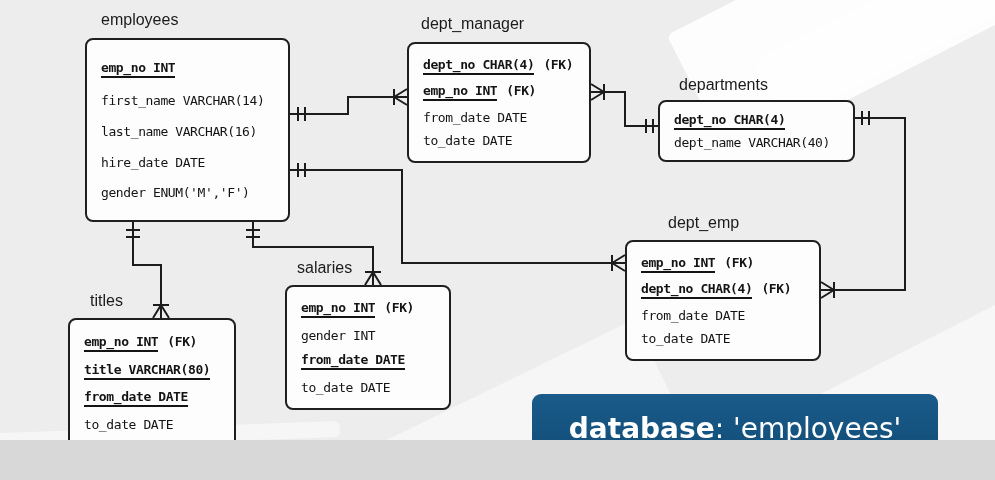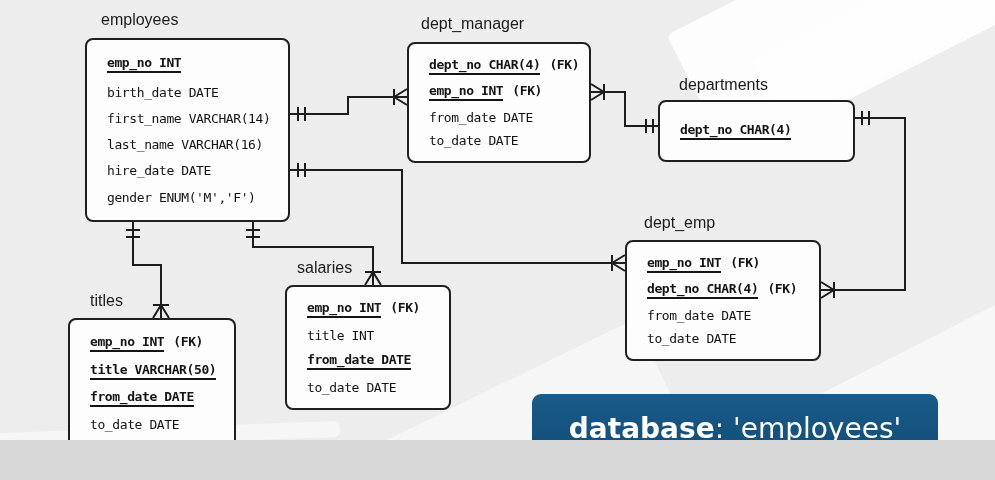--- a/index.html
+++ b/index.html
@@ -23,21 +23,21 @@
     stroke:#1c1c1c; stroke-width:2; fill:none;
   }
 
   .tlabel {
     position:absolute; z-index:2; font-size:16px; color:#1b1b1b; white-space:nowrap;
   }
   .table {
     position:absolute; z-index:2; box-sizing:border-box;
     background:#fdfdfd; border:2px solid #1f1f1f; border-radius:8px;
     display:flex; flex-direction:column; justify-content:space-evenly;
-    padding:4px 6px 4px 20px;
+    padding:4px 6px 4px 14px;
   }
   .row {
     font-family:"DejaVu Sans Mono", monospace;
     font-size:13px; color:#141414; white-space:nowrap; letter-spacing:-0.4px;
   }
   .row .key { display:inline-block; }
   .row.pk .key {
     font-weight:bold;
     border-bottom:2px solid #141414; padding-bottom:1px;
   }
@@ -136,60 +136,60 @@
       <g>
           <line x1="834" y1="282" x2="834" y2="298"></line>
           <path d="M834,290 L821,282 M834,290 L821,290 M834,290 L821,298"></path>
         </g>
     </g>
   </svg>
 
   <div class="tlabel" style="left:101px;top:11px">employees</div>
   <div class="table" style="left:85px;top:38px;width:205px;height:184px">
     <div class="row pk"><span class="key">emp_no INT</span></div>
-    <div class="row"><span class="key">birth_date DATE</span></div>
     <div class="row"><span class="key">first_name VARCHAR(14)</span></div>
     <div class="row"><span class="key">last_name VARCHAR(16)</span></div>
     <div class="row"><span class="key">hire_date DATE</span></div>
     <div class="row"><span class="key">gender ENUM('M','F')</span></div>
   </div>
 
   <div class="tlabel" style="left:421px;top:15px">dept_manager</div>
   <div class="table" style="left:407px;top:42px;width:184px;height:121px">
     <div class="row pk"><span class="key">dept_no CHAR(4)</span><span class="fk">(FK)</span></div>
     <div class="row pk"><span class="key">emp_no INT</span><span class="fk">(FK)</span></div>
     <div class="row"><span class="key">from_date DATE</span></div>
     <div class="row"><span class="key">to_date DATE</span></div>
   </div>
 
   <div class="tlabel" style="left:679px;top:76px">departments</div>
   <div class="table" style="left:658px;top:100px;width:197px;height:62px">
     <div class="row pk"><span class="key">dept_no CHAR(4)</span></div>
+    <div class="row"><span class="key">dept_name VARCHAR(40)</span></div>
   </div>
 
-  <div class="tlabel" style="left:644px;top:214px">dept_emp</div>
+  <div class="tlabel" style="left:668px;top:214px">dept_emp</div>
   <div class="table" style="left:625px;top:240px;width:196px;height:121px">
     <div class="row pk"><span class="key">emp_no INT</span><span class="fk">(FK)</span></div>
     <div class="row pk"><span class="key">dept_no CHAR(4)</span><span class="fk">(FK)</span></div>
     <div class="row"><span class="key">from_date DATE</span></div>
     <div class="row"><span class="key">to_date DATE</span></div>
   </div>
 
   <div class="tlabel" style="left:297px;top:259px">salaries</div>
   <div class="table" style="left:285px;top:285px;width:166px;height:125px">
     <div class="row pk"><span class="key">emp_no INT</span><span class="fk">(FK)</span></div>
-    <div class="row"><span class="key">title INT</span></div>
+    <div class="row"><span class="key">gender INT</span></div>
     <div class="row pk"><span class="key">from_date DATE</span></div>
     <div class="row"><span class="key">to_date DATE</span></div>
   </div>
 
   <div class="tlabel" style="left:90px;top:292px">titles</div>
   <div class="table" style="left:68px;top:318px;width:168px;height:130px">
     <div class="row pk"><span class="key">emp_no INT</span><span class="fk">(FK)</span></div>
-    <div class="row pk"><span class="key">title VARCHAR(50)</span></div>
+    <div class="row pk"><span class="key">title VARCHAR(80)</span></div>
     <div class="row pk"><span class="key">from_date DATE</span></div>
     <div class="row"><span class="key">to_date DATE</span></div>
   </div>
 
   <div class="badge">
     <span class="lbl">database</span>
       <span>: 'employees'</span>
   </div>
 
 </div>

